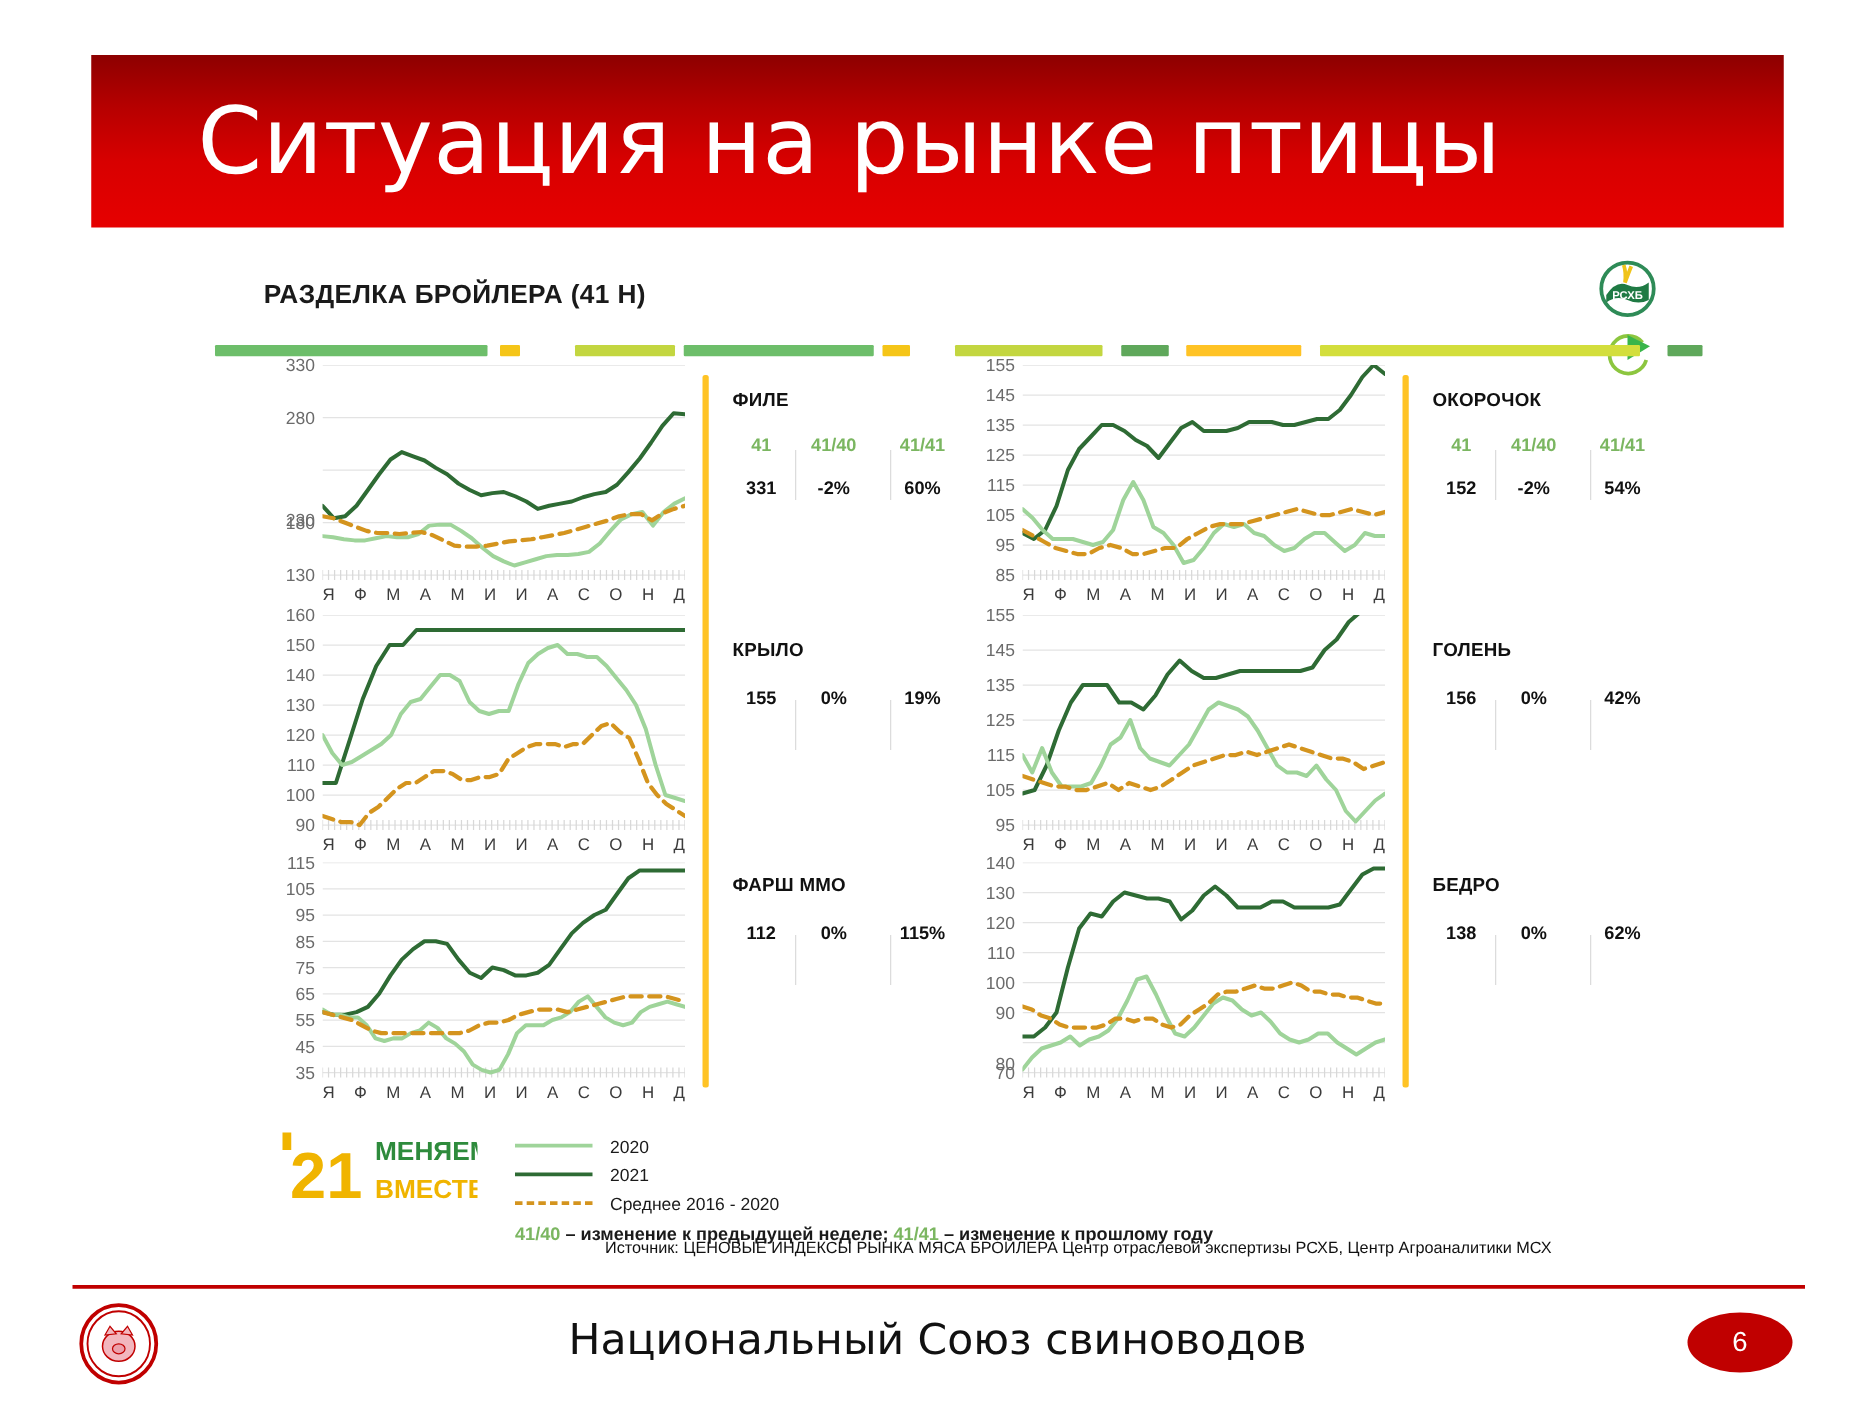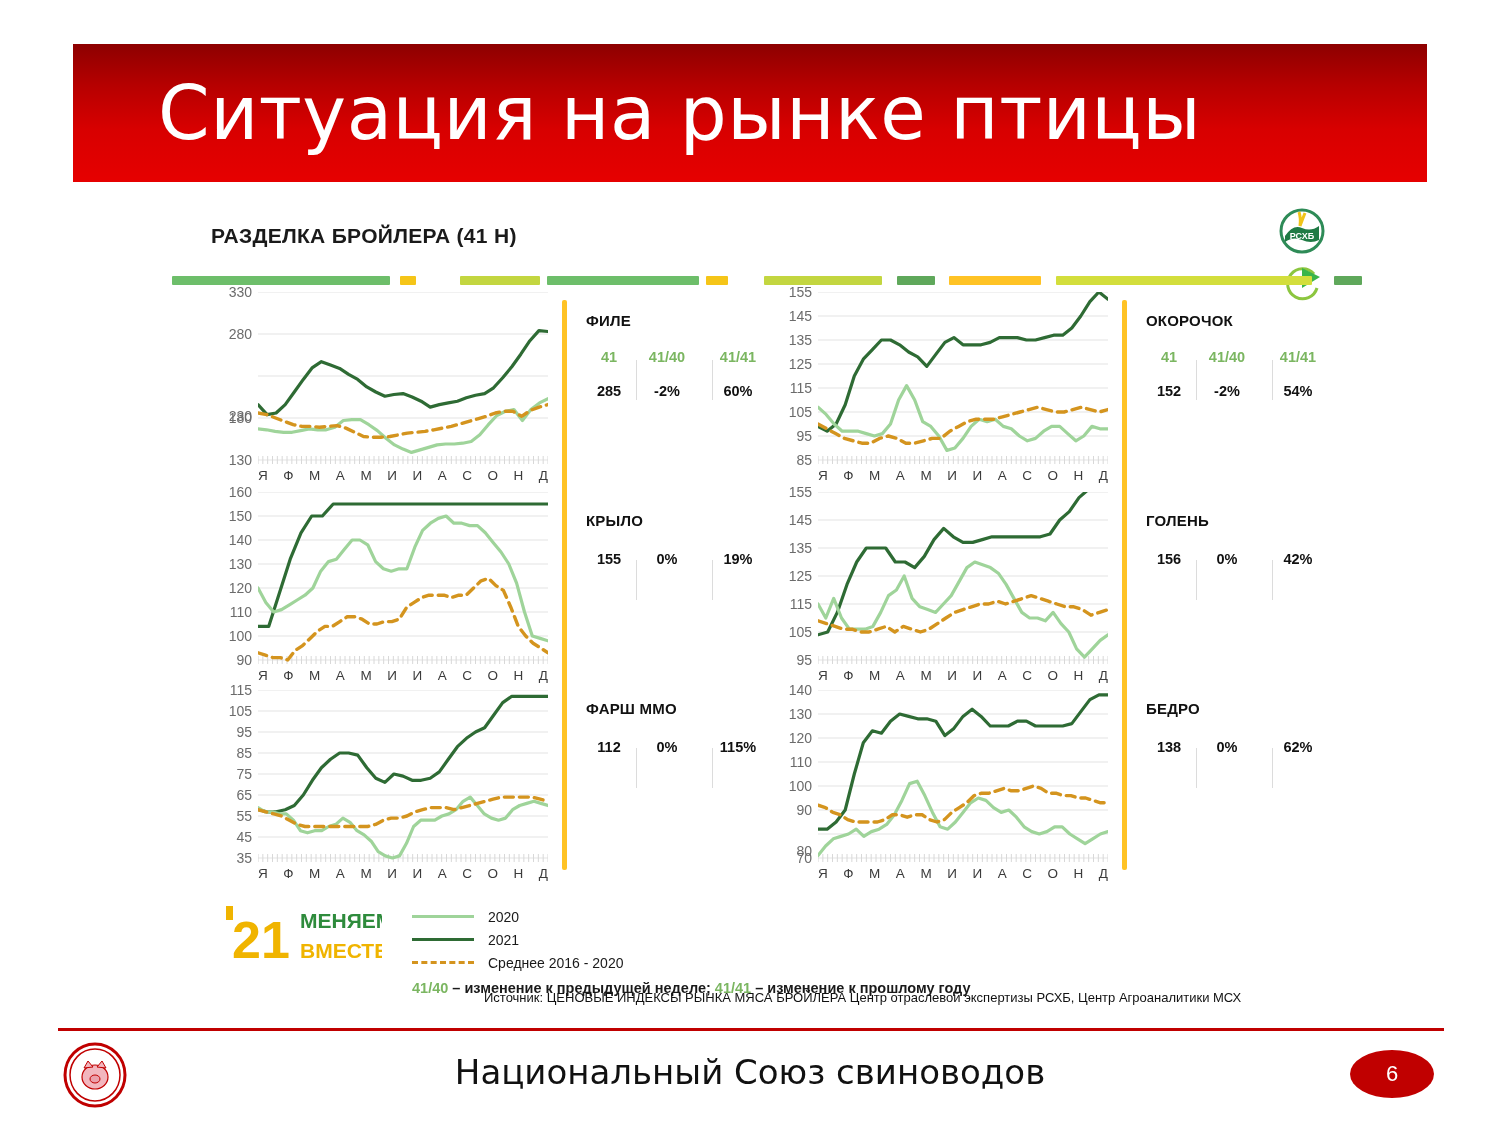--- a/index.html
+++ b/index.html
@@ -207,21 +207,21 @@
       </div>
     </div>
     <div class="meta" style="left: 586px; top: 312px;">
       <div class="meta-title">ФИЛЕ</div>
       <div class="meta-hdr">
         <span class="c1">41</span>
         <span class="c2">41/40</span>
         <span class="c3">41/41</span>
       </div>
       <div class="meta-val">
-        <span class="c1">285</span>
+        <span class="c1">331</span>
         <span class="c2">-2%</span>
         <span class="c3">60%</span>
       </div>
     </div>
     <div class="chart-box" style="left: 206px; top: 492px; width: 350px; height: 202px;">
       <div class="axis-labels">
         <div style="top: 161px;">90</div>
         <div style="top: 137px;">100</div>
         <div style="top: 113px;">110</div>
         <div style="top: 89px;">120</div>

